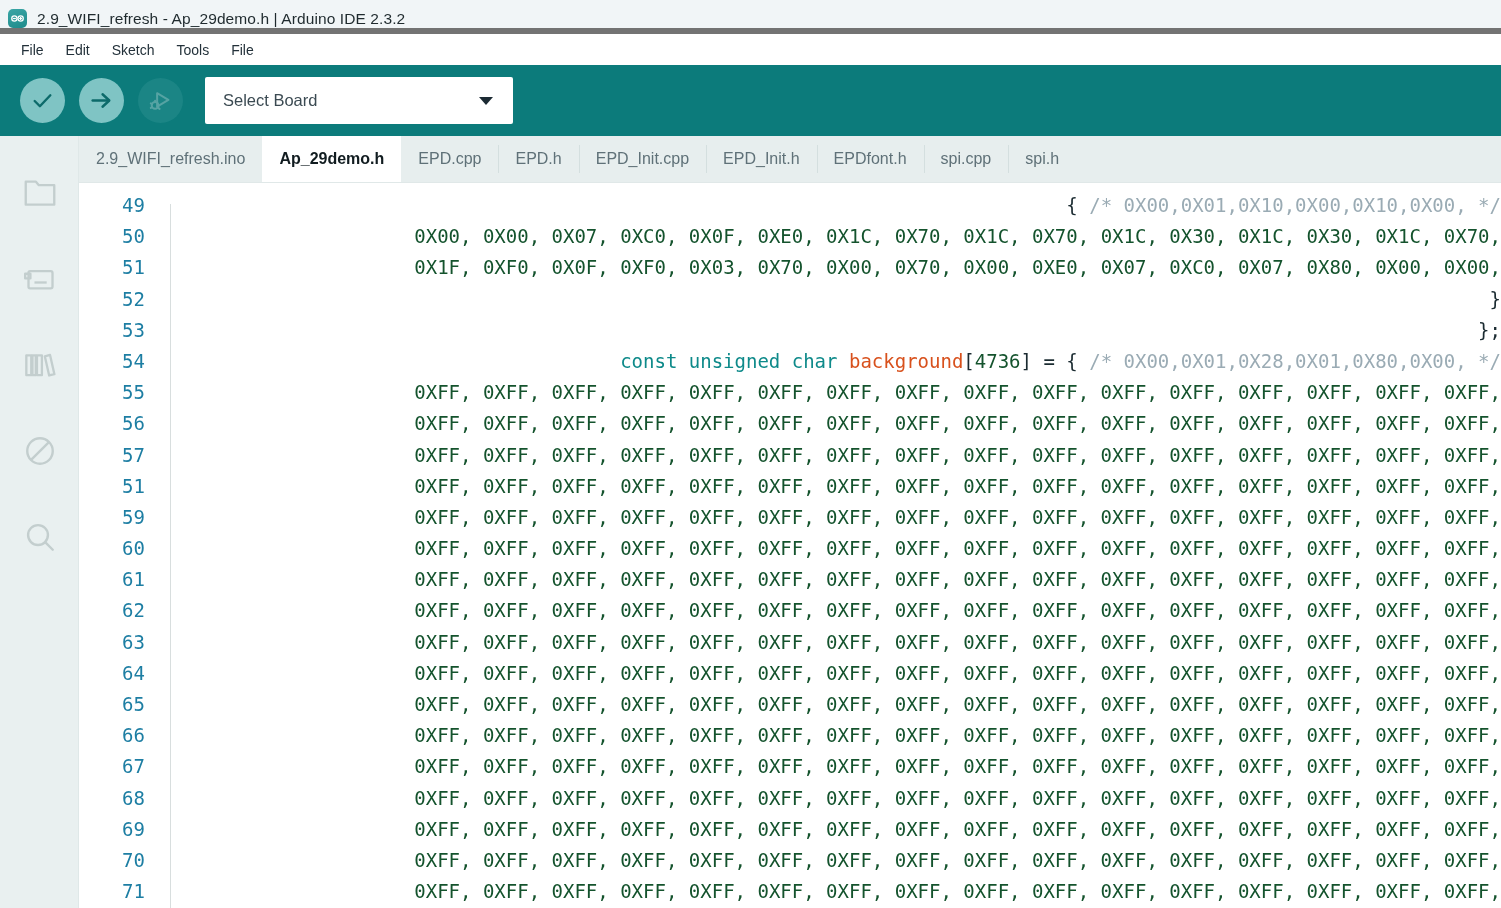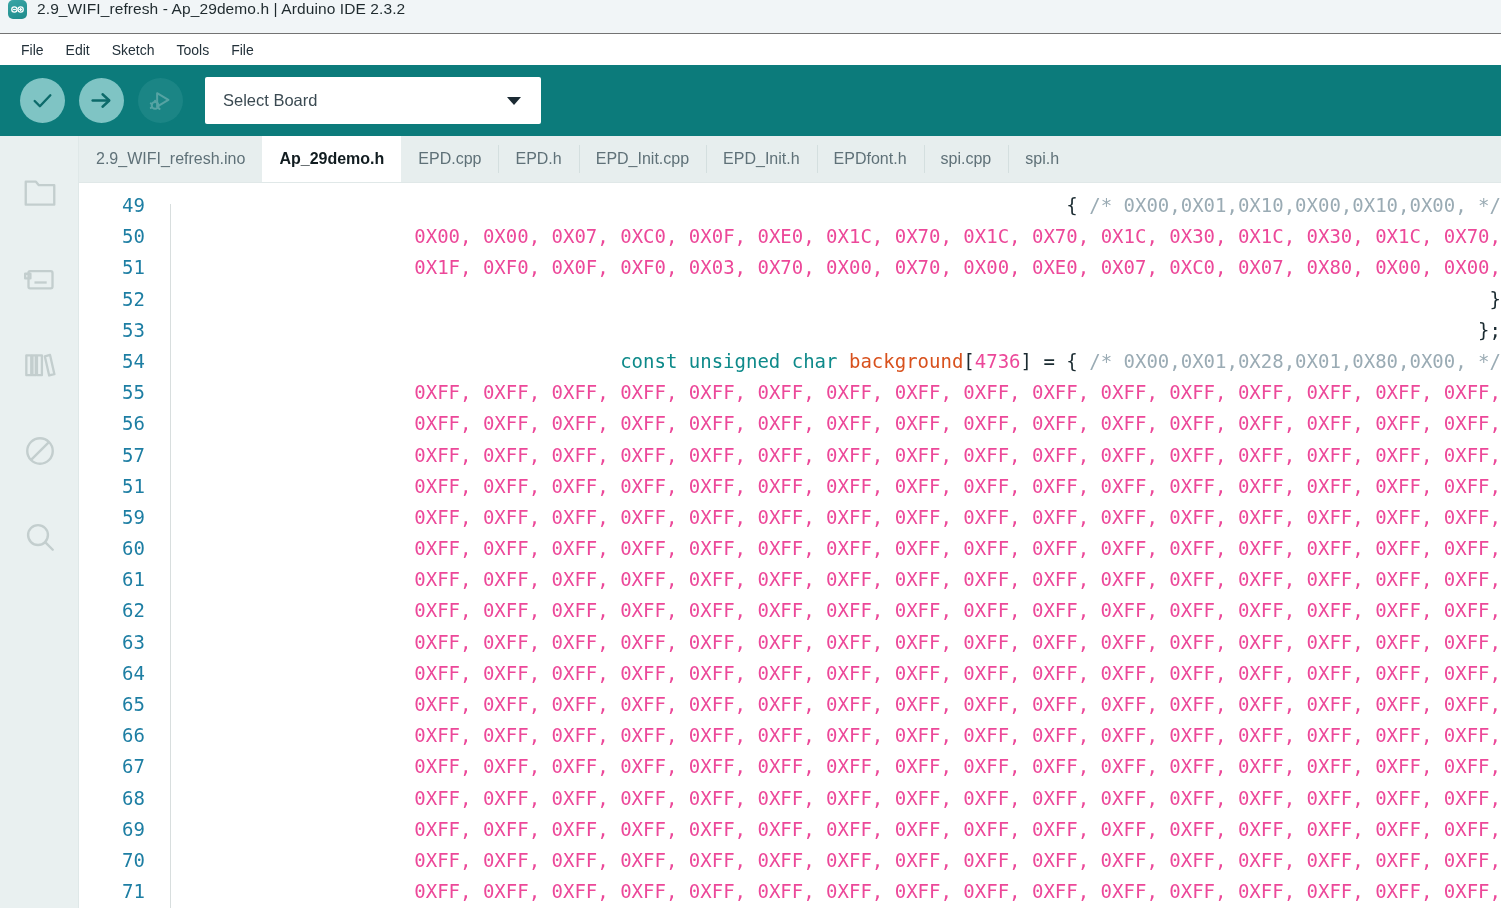--- a/index.html
+++ b/index.html
@@ -8,23 +8,23 @@
     overflow: hidden;
     background: #ffffff;
     font-family: "Liberation Sans", sans-serif;
   }
 
   
   #titlebar {
     height: 34px;
     background: #f1f5f7;
     display: flex;
-    align-items: flex-start;
+    align-items: flex-end;
     padding-left: 8px;
-    border-bottom: 1px solid #737373;
+    border-bottom: 6px solid #737373;
   }
   #app-logo {
     width: 19px; height: 19px;
     border-radius: 5px;
     background: linear-gradient(160deg,#3aa6a6,#1d8a8a);
     display: flex; align-items: center; justify-content: center;
     margin-right: 10px;
     flex: none;
   }
   #app-logo svg { display:block; }
@@ -67,21 +67,21 @@
     margin-right: 14px;
     flex: none;
     cursor: pointer;
   }
   .tool-btn.enabled { background: #7fc4c4; }
   .tool-btn.disabled { background: #1b8585; }
   .tool-btn svg { display: block; }
 
   #board-select {
     margin-left: 8px;
-    width: 336px;
+    width: 308px;
     height: 47px;
     background: #ffffff;
     border-radius: 2px;
     display: flex;
     align-items: center;
     padding: 0 16px 0 18px;
     cursor: pointer;
   }
   #board-select-label {
     flex: 1;
@@ -198,21 +198,21 @@
     width: 1px;
     background: #d8dede;
   }
   .code-line {
     height: 31.2px;
     white-space: pre;
     position: relative;
     z-index: 2;
     text-align: right;
   }
-  .tok-num   { color: #ec4899; }
+  .tok-num   { color: #14532d; }
   .tok-cmt   { color: #9aabb4; }
   .tok-kw    { color: #0e8a8a; }
   .tok-id    { color: #d8511d; }
   .tok-plain { color: #1b2b31; }
 </style>
 </head>
 <body>
 
 <div id="titlebar">
   <div id="app-logo">

